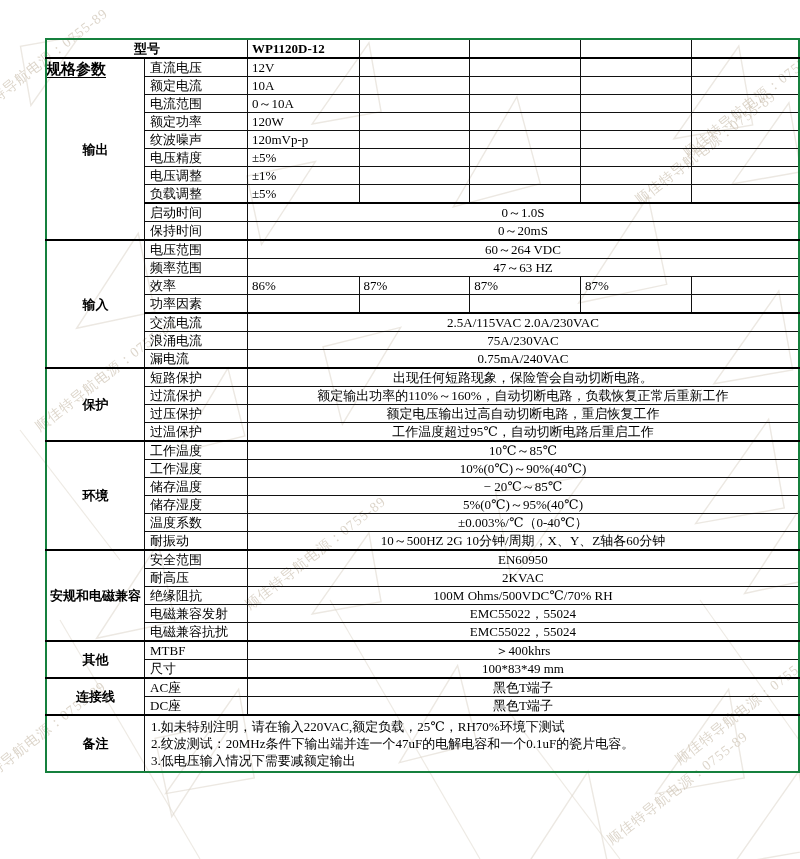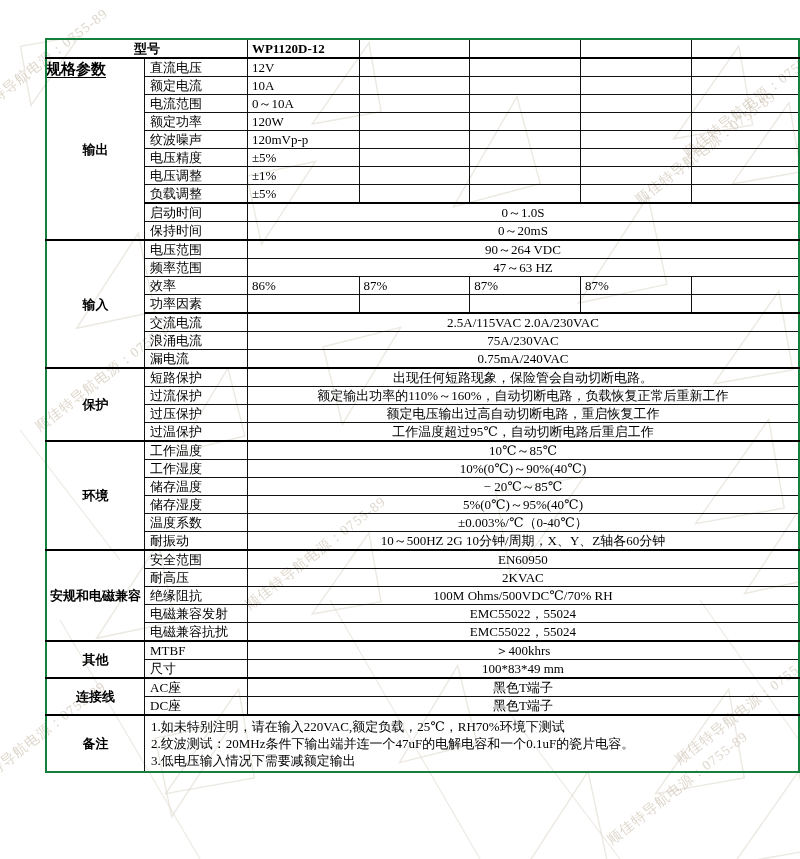--- a/index.html
+++ b/index.html
@@ -179,21 +179,21 @@
             <td class="param">启动时间</td>
             <td class="vcenter" colspan="5">0～1.0S</td>
           </tr>
           <tr>
             <td class="param">保持时间</td>
             <td class="vcenter" colspan="5">0～20mS</td>
           </tr>
           <tr class="sec-top">
             <td class="seclab sec-top" rowspan="7">输入</td>
             <td class="param">电压范围</td>
-            <td class="vcenter" colspan="5">90～264 VDC</td>
+            <td class="vcenter" colspan="5">60～264 VDC</td>
           </tr>
           <tr>
             <td class="param">频率范围</td>
             <td class="vcenter" colspan="5">47～63 HZ</td>
           </tr>
           <tr>
             <td class="param">效率</td>
             <td class="vleft">86%</td>
             <td class="vleft">87%</td>
             <td class="vleft">87%</td>

